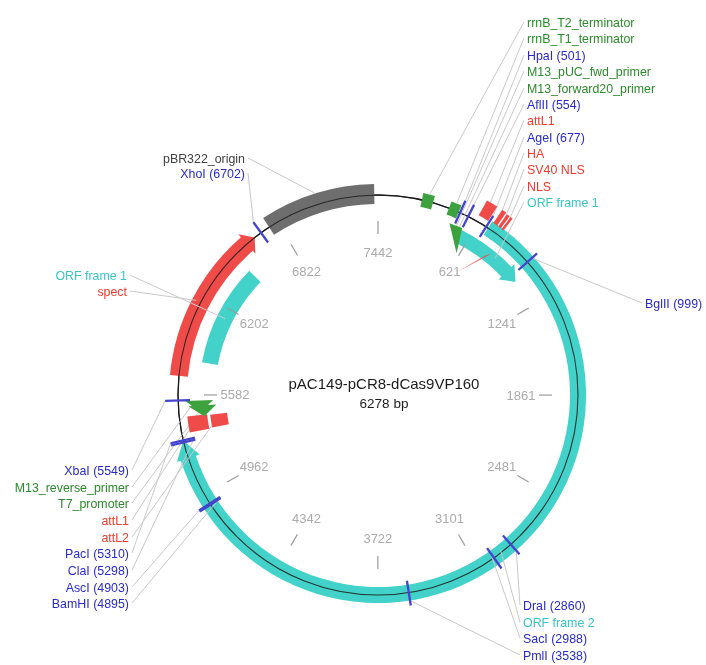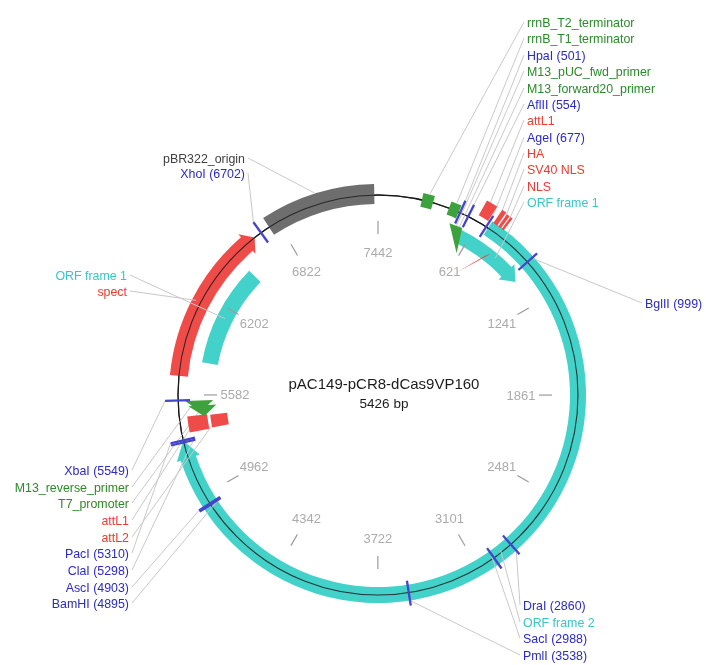--- a/index.html
+++ b/index.html
@@ -128,14 +128,14 @@
       <text x="129" y="557.5" text-anchor="end" font-size="12.4" fill="#2a2ac8">PacI (5310)</text>
       <text x="129" y="574.5" text-anchor="end" font-size="12.4" fill="#2a2ac8">ClaI (5298)</text>
       <text x="129" y="591.5" text-anchor="end" font-size="12.4" fill="#2a2ac8">AscI (4903)</text>
       <text x="129" y="607.5" text-anchor="end" font-size="12.4" fill="#2a2ac8">BamHI (4895)</text>
       <text x="523" y="609.5" text-anchor="start" font-size="12.4" fill="#2a2ac8">DraI (2860)</text>
       <text x="523" y="626.5" text-anchor="start" font-size="12.4" fill="#38c6c6">ORF frame 2</text>
       <text x="523" y="642.5" text-anchor="start" font-size="12.4" fill="#2a2ac8">SacI (2988)</text>
       <text x="523" y="659.5" text-anchor="start" font-size="12.4" fill="#2a2ac8">PmlI (3538)</text>
     </svg>
   <div class="title-block title-name">pAC149-pCR8-dCas9VP160</div>
-  <div class="title-block title-size">5426 bp</div>
+  <div class="title-block title-size">6278 bp</div>
 </div>
 
 </body></html>

